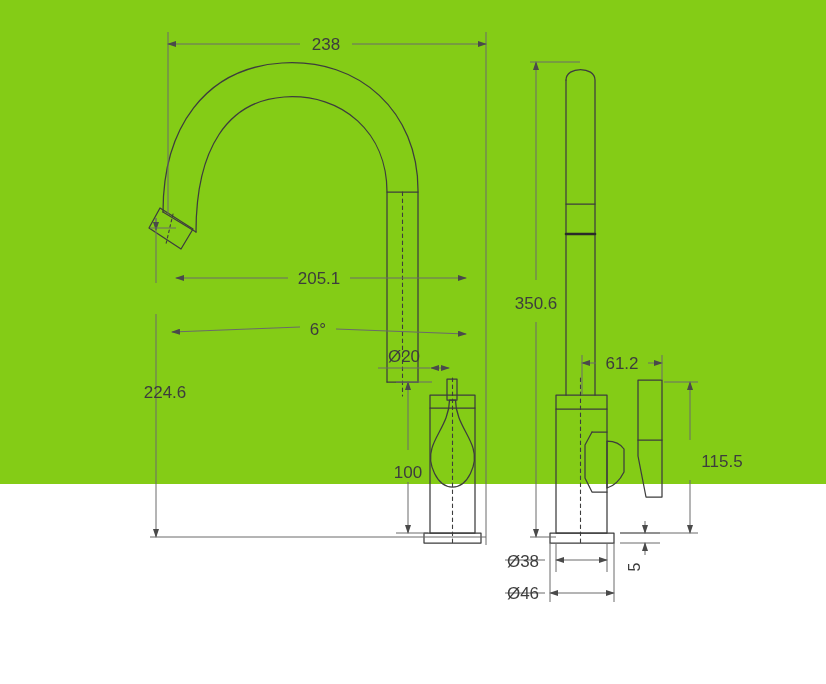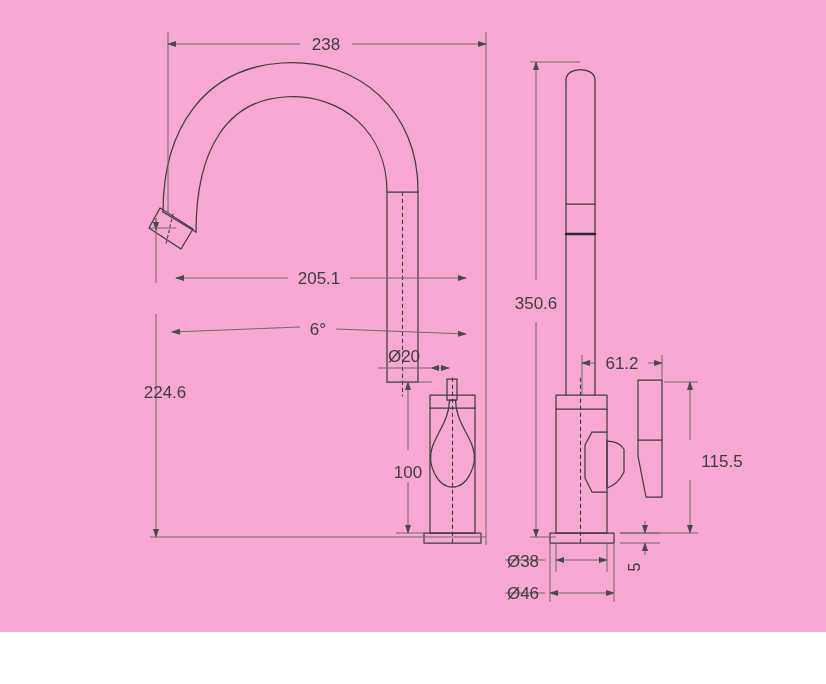--- a/index.html
+++ b/index.html
@@ -1,21 +1,21 @@
 <!DOCTYPE html>
 <html><head>
 <meta charset="utf-8">
 <style>
   html,body{margin:0;padding:0;background:#ffffff;}
   body{
     width:826px;height:684px;overflow:hidden;
     font-family:"Liberation Sans", sans-serif;
     color:#3a3a3a;
   }
-  #sheet{position:relative;width:826px;height:632px;background:#f9a8d4;}
+  #sheet{position:relative;width:826px;height:484px;background:#84cc16;}
   svg{display:block;}
   .dimtext{
     font-family:"Liberation Sans", sans-serif;
     font-size:17px;
     fill:#3d3d3d;
     letter-spacing:0px;
   }
   .dimtext.small{font-size:16px;}
 </style>
 </head>

